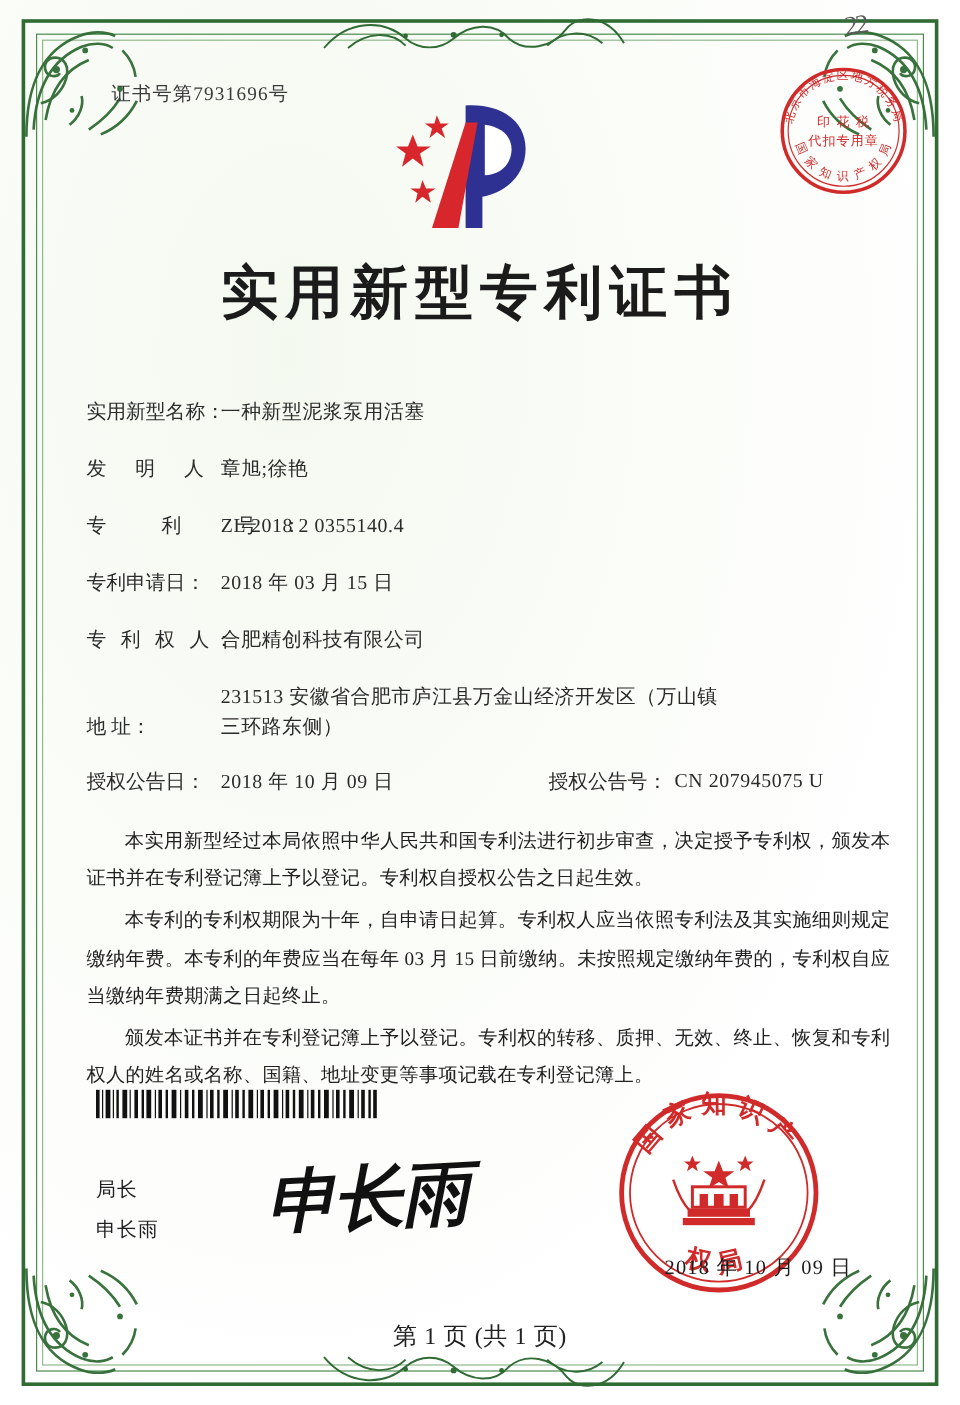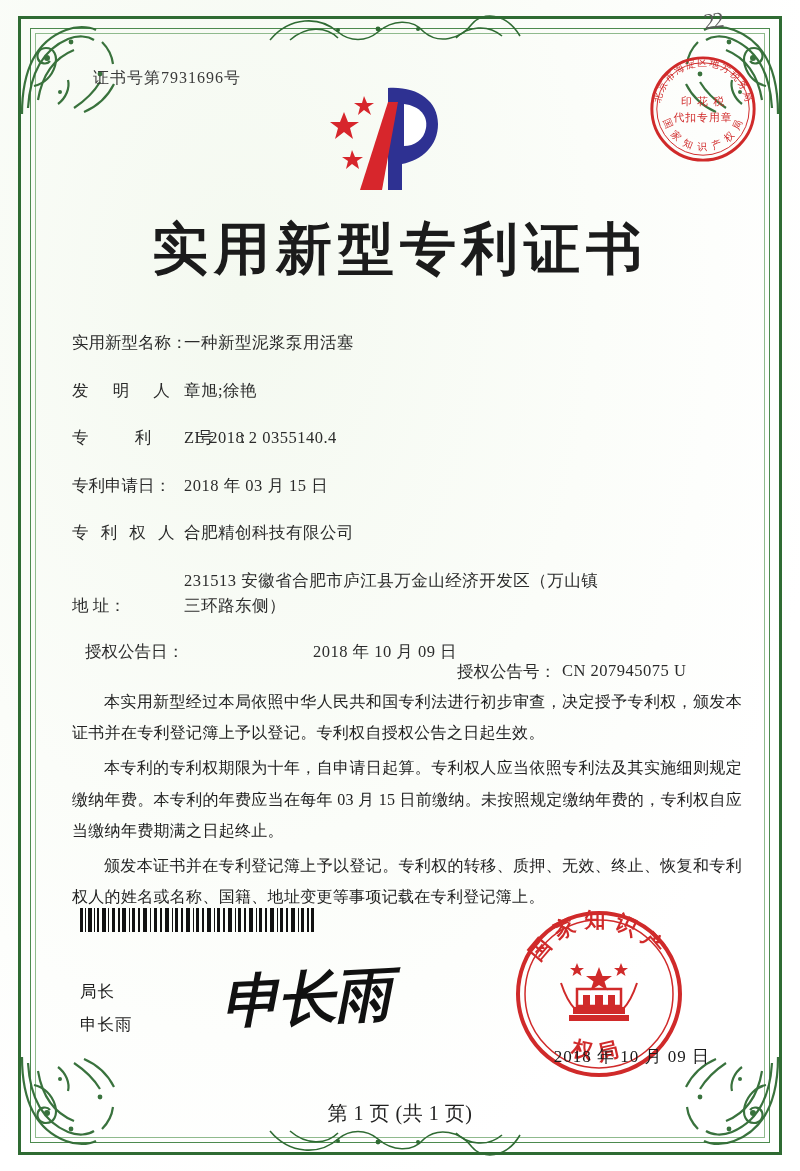--- a/index.html
+++ b/index.html
@@ -105,21 +105,21 @@
   }
   .stamp-top svg { width: 100%; height: 100%; display: block; }
 
   
   .doc-title {
     position: absolute;
     left: 0; right: 0; top: 212px;
     text-align: center;
     font-family: "DejaVu Serif", "Liberation Serif", serif;
     font-weight: bold;
-    font-size: 56px;
+    font-size: 48px;
     letter-spacing: 6px;
     color: #1b1b1b;
   }
 
   
   .fields {
     position: absolute;
     left: 72px; right: 60px; top: 330px;
     font-size: 16.5px;
     color: #2b2b2b;
@@ -141,22 +141,22 @@
   .field-label.sp4 { letter-spacing: 4px; }
   .field-value {
     flex: 1;
     letter-spacing: .5px;
   }
   .row-split {
     display: flex;
     align-items: flex-start;
     margin-bottom: 10px;
   }
-  .split-left { flex: 0 0 385px; display: flex; text-align: right; }
-  .split-right { flex: 1; display: flex; margin-top: 20px; }
+  .split-left { flex: 0 0 385px; display: flex; }
+  .split-right { flex: 1; display: flex; }
   .split-right .field-label { width: auto; flex: 0 0 auto; margin-right: 6px; }
 
   
   .body-text {
     position: absolute;
     left: 72px; right: 58px; top: 686px;
     font-size: 16px;
     line-height: 1.95;
     color: #222;
     text-align: justify;

